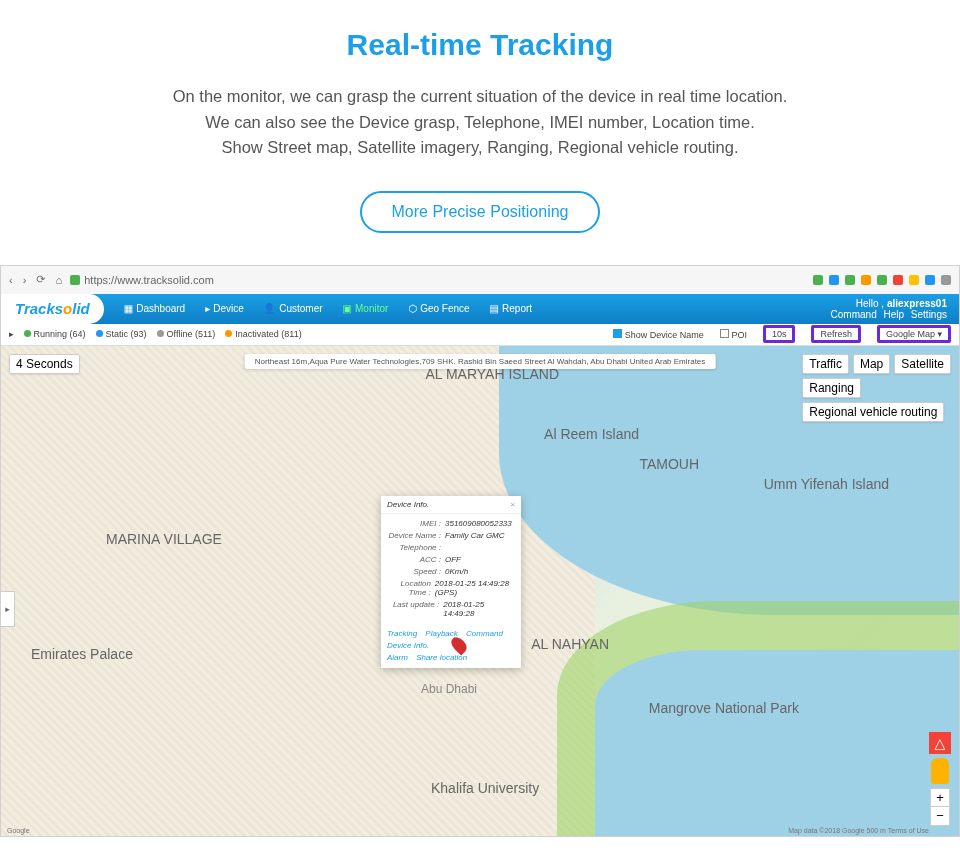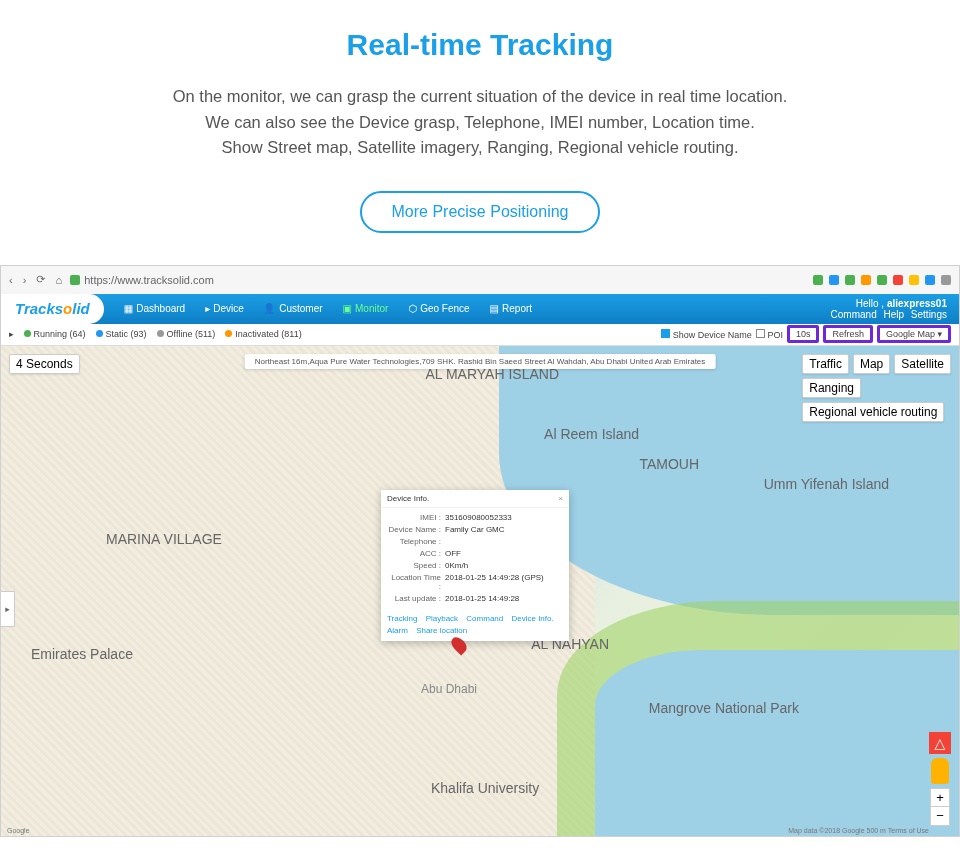--- a/index.html
+++ b/index.html
@@ -29,21 +29,21 @@
 .nav { display: flex; margin-left: 12px; gap: 4px; }
 .nav-item { padding: 4px 8px; cursor: pointer; display: flex; align-items: center; gap: 3px; }
 .nav-item.active { color: #6cff8a; }
 .header-right { margin-left: auto; display: flex; gap: 10px; padding-right: 12px; align-items: center; }
 .header-hello { text-align: right; line-height: 1.1; }
 
 
 .status-bar { height: 22px; background: #fff; border-bottom: 1px solid #ddd; display: flex; align-items: center; padding: 0 8px; font-size: 9px; color: #444; gap: 10px; }
 .status-dot { width: 7px; height: 7px; border-radius: 50%; display: inline-block; margin-right: 3px; }
 .sd-green { background: #4caf50; } .sd-blue { background: #2196f3; } .sd-gray { background: #999; } .sd-orange { background: #ff9800; }
-.status-right { margin-left: auto; display: flex; gap: 4px; align-items: center; }
+.status-right { margin-left: auto; display: flex; gap: 16px; align-items: center; }
 .chk { width: 9px; height: 9px; border: 1px solid #888; display: inline-block; }
 .chk.on { background: #1a9fe8; border-color: #1a9fe8; }
 .btn-sm { border: 3px solid #6d28d9; padding: 1px 6px; background: #fff; border-radius: 2px; cursor: pointer; }
 
 
 .map-wrap { position: relative; height: 490px; background: linear-gradient(135deg,#a8d4e8 0%,#b8dce8 40%,#e8f0e0 60%,#f0ece0 100%); overflow: hidden; }
 .map-water { position: absolute; background: #9ed0e6; }
 .mw1 { top: 0; right: 0; width: 48%; height: 55%; border-radius: 0 0 0 60%; }
 .mw2 { bottom: 0; right: 0; width: 42%; height: 48%; background: #a0d468; border-radius: 40% 0 0 0; opacity: 0.6; }
 .mw3 { bottom: 0; right: 0; width: 38%; height: 38%; background: #9ed0e6; border-radius: 30% 0 0 0; }
@@ -51,21 +51,21 @@
 .map-label { position: absolute; font-size: 14px; color: #666; white-space: nowrap; }
 
 
 .map-top-left { position: absolute; top: 8px; left: 8px; }
 .badge { background: #fff; border: 1px solid #ccc; padding: 2px 6px; font-size: 12px; border-radius: 2px; box-shadow: 0 1px 2px rgba(0,0,0,0.1); }
 .map-address { position: absolute; top: 8px; left: 50%; transform: translateX(-50%); background: #fff; padding: 3px 10px; font-size: 8px; color: #555; border-radius: 2px; box-shadow: 0 1px 3px rgba(0,0,0,0.15); white-space: nowrap; max-width: 600px; overflow: hidden; text-overflow: ellipsis; }
 .map-top-right { position: absolute; top: 8px; right: 8px; display: flex; flex-direction: column; gap: 4px; align-items: flex-start; }
 .map-top-right .row { display: flex; gap: 4px; }
 
 
-.device-popup { position: absolute; top: 144px; left: 380px; width: 188px; background: #fff; box-shadow: 0 2px 8px rgba(0,0,0,0.25); font-size: 8px; }
+.device-popup { position: absolute; top: 150px; left: 380px; width: 140px; background: #fff; box-shadow: 0 2px 8px rgba(0,0,0,0.25); font-size: 8px; font-style: italic; }
 .dp-head { display: flex; justify-content: space-between; padding: 4px 6px; border-bottom: 1px solid #eee; color: #333; }
 .dp-close { cursor: pointer; color: #999; }
 .dp-body { padding: 4px 6px; }
 .dp-row { display: flex; padding: 1.5px 0; }
 .dp-lbl { width: 54px; text-align: right; color: #666; margin-right: 4px; }
 .dp-val { color: #333; }
 .dp-links { padding: 4px 6px; color: #1a9fe8; line-height: 1.5; }
 .dp-links span { margin-right: 6px; cursor: pointer; }
 
 .marker { position: absolute; top: 290px; left: 452px; width: 12px; height: 18px; background: #d32f2f; border-radius: 50% 50% 50% 0; transform: rotate(-45deg); }

